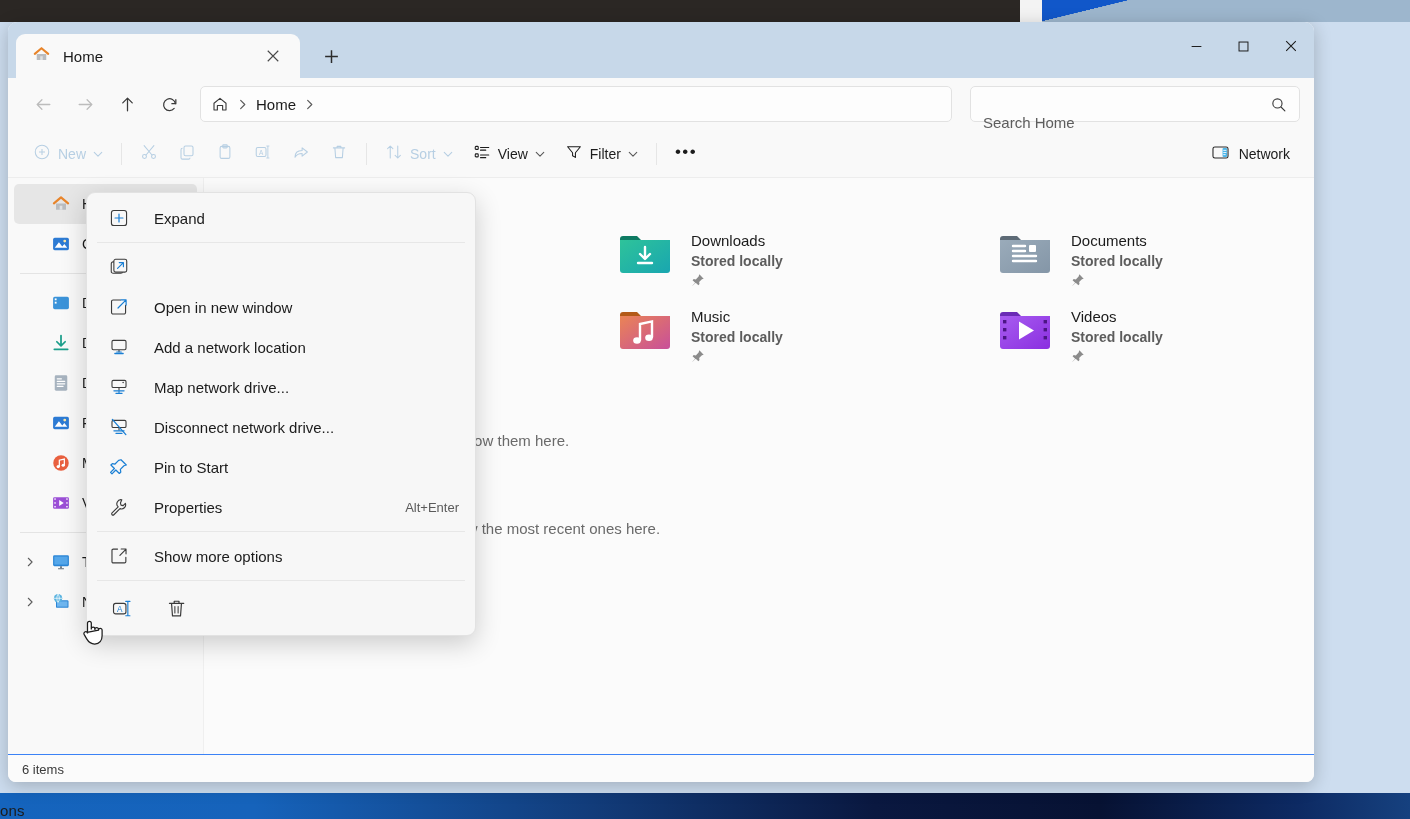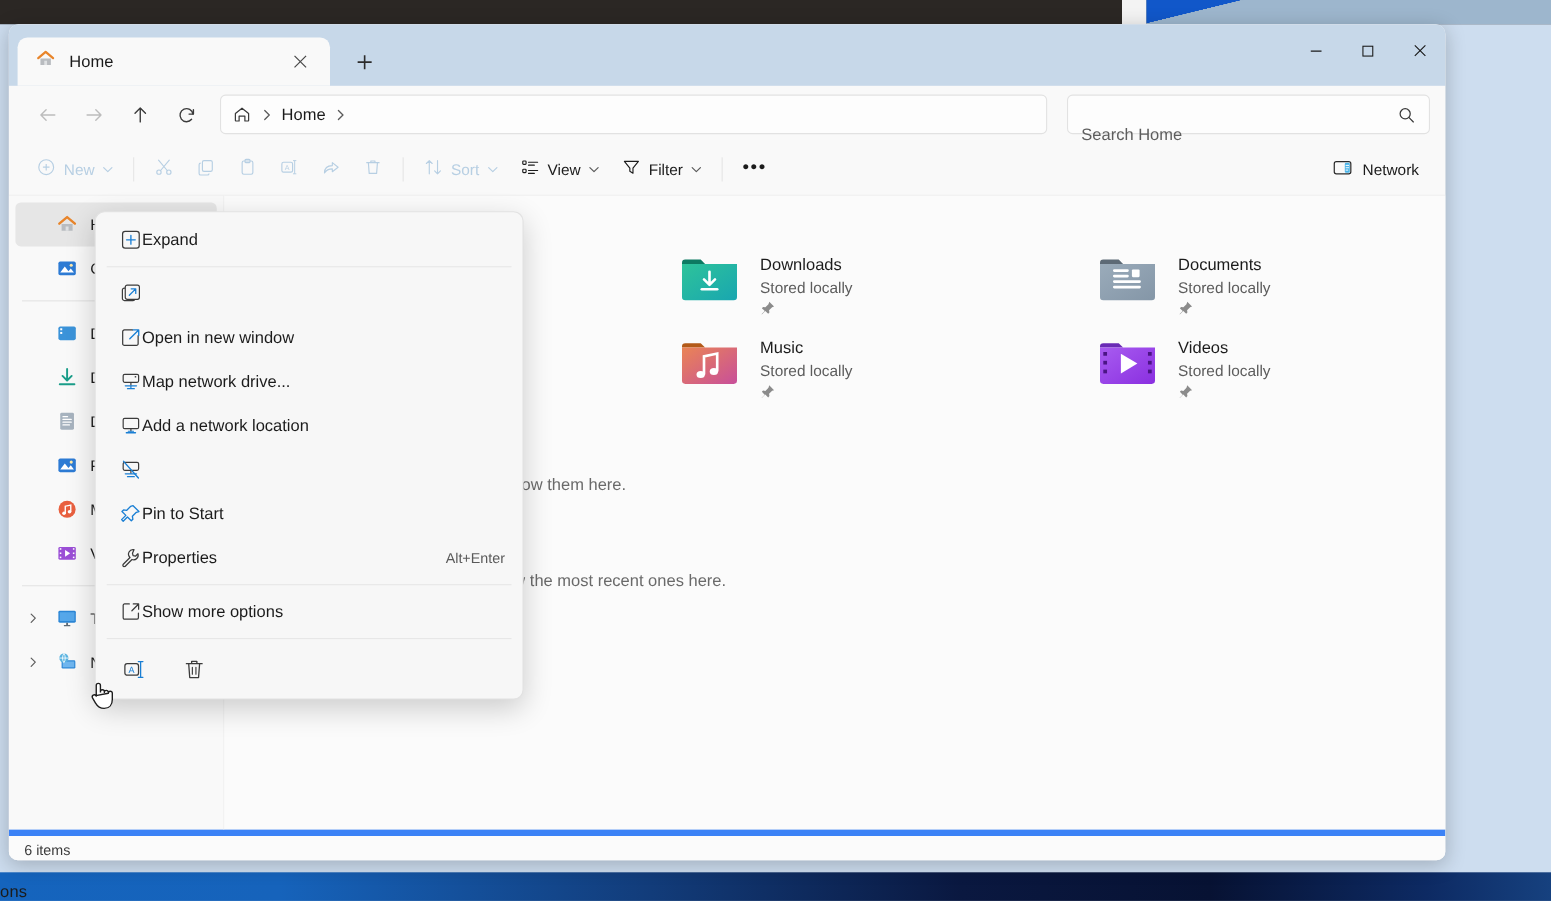--- a/index.html
+++ b/index.html
@@ -181,47 +181,47 @@
     row-gap: 0px;
   }
   .tile {
     display: flex; align-items: flex-start; gap: 19px;
     height: 76px; padding: 8px 6px 0 8px; border-radius: 5px;
   }
   .tile-ic { width: 54px; height: 44px; flex: 0 0 54px; display:flex; align-items:flex-start;}
   .tile-ic svg { width: 54px; height: 44px; }
   .tile-txt { padding-top: 0px; }
   .tile-name { font-size: 15px; color: #1b1b1b; line-height: 20px; }
-  .tile-sub { font-size: 14px; color: #5c5c5c; line-height: 20px; margin-top: 0px; }
+  .tile-sub { font-size: 14px; color: #5c5c5c; line-height: 20px; margin-top: 0px; font-weight: bold; }
   .tile-pin { margin-top: 2px; color: #8b8b8b; }
   .tile-pin svg { width: 14px; height: 14px; }
 
   .empty-note { font-size: 15px; color: #6a6a6a; }
   .sec-block { margin-top: 4px; }
 
   
   .statusbar {
-    height: 30px; background: #fbfbfb; border-top: 6px solid #3b82f6;
+    height: 30px; background: #fbfbfb; border-top: 1px solid #3b82f6;
     display: flex; align-items: center; padding-left: 14px;
     font-size: 13px; color: #3a3a3a;
   }
 
   
   #ctxmenu {
     position: absolute; left: 86px; top: 192px; width: 390px;
     background: #f7f7f7;
     border: 1px solid #e2e2e2;
     border-radius: 9px;
     box-shadow: 0 8px 26px rgba(0,0,0,.19);
     padding: 5px 4px 4px 4px;
     z-index: 50;
   }
   .mi {
     display: flex; align-items: center; height: 40px;
-    padding: 0 12px 0 18px; border-radius: 5px; gap: 0;
+    padding: 0 12px 0 18px; border-radius: 5px; gap: 25px;
     font-size: 15px; color: #1b1b1b;
   }
   .mi-ic { width: 20px; display: flex; align-items: center; justify-content: center; color: #2b2b2b; flex: 0 0 20px;}
   .mi-ic svg { width: 18px; height: 18px; }
   .mi-label { flex: 1; }
   .mi-accel { font-size: 13px; color: #5a5a5a; }
   .mi-div { height: 1px; background: #e7e7e7; margin: 4px 6px; }
   .mi-iconrow { display: flex; align-items: center; gap: 28px; height: 46px; padding-left: 18px; }
   .mi-iconbtn { width: 26px; height: 26px; display: flex; align-items: center; justify-content: center; color: #2b2b2b;}
   .mi-iconbtn svg { width: 21px; height: 21px; }
@@ -862,53 +862,54 @@
             <path d="M11.6 2.2H3.4A1.7 1.7 0 0 0 1.7 3.9v12.2a1.7 1.7 0 0 0 1.7 1.7h12.2a1.7 1.7 0 0 0 1.7-1.7V8" fill="none" stroke="#3b3b3b" stroke-width="1.25" stroke-linecap="round"></path>
             <path d="M8.9 11.1 17.6 2.4M12.2 2.1h5.7v5.7" fill="none" stroke="#1a7fd4" stroke-width="1.35" stroke-linecap="round" stroke-linejoin="round"></path>
           </svg>
       </span>
       <span class="mi-label">Open in new window</span>
     </div>
 
     <div class="mi">
       <span class="mi-ic">
         <svg viewBox="0 0 20 20">
+            <rect x="2.2" y="2.6" width="15.6" height="10.4" rx="1.5" fill="none" stroke="#3b3b3b" stroke-width="1.2"></rect>
+            <path d="M10 13.2v2.6" stroke="#3b3b3b" stroke-width="1.2"></path>
+            <path d="M5.4 17.2h9.2" stroke="#1a7fd4" stroke-width="1.45" stroke-linecap="round"></path>
+            <path d="M7.4 15.6h5.2" stroke="#1a7fd4" stroke-width="1.25" stroke-linecap="round"></path>
+          </svg>
+      </span>
+      <span class="mi-label">Add a network location</span>
+    </div>
+
+    <div class="mi">
+      <span class="mi-ic">
+        <svg viewBox="0 0 20 20">
             <rect x="2.2" y="2.6" width="15.6" height="8" rx="1.5" fill="none" stroke="#3b3b3b" stroke-width="1.2"></rect>
             <circle cx="14.6" cy="5" r=".85" fill="#3b3b3b"></circle>
             <path d="M10 10.8v3.2" stroke="#3b3b3b" stroke-width="1.2"></path>
             <path d="M4.4 14.2h11.2" stroke="#1a7fd4" stroke-width="1.45" stroke-linecap="round"></path>
             <path d="M6.6 17h6.8" stroke="#1a7fd4" stroke-width="1.35" stroke-linecap="round"></path>
             <path d="M10 14.3v2.6" stroke="#1a7fd4" stroke-width="1.2"></path>
           </svg>
       </span>
       <span class="mi-label">Map network drive...</span>
-    </div>
-
-    <div class="mi">
-      <span class="mi-ic">
-        <svg viewBox="0 0 20 20">
-            <rect x="2.2" y="2.6" width="15.6" height="10.4" rx="1.5" fill="none" stroke="#3b3b3b" stroke-width="1.2"></rect>
-            <path d="M10 13.2v2.6" stroke="#3b3b3b" stroke-width="1.2"></path>
-            <path d="M5.4 17.2h9.2" stroke="#1a7fd4" stroke-width="1.45" stroke-linecap="round"></path>
-            <path d="M7.4 15.6h5.2" stroke="#1a7fd4" stroke-width="1.25" stroke-linecap="round"></path>
-          </svg>
-      </span>
-      <span class="mi-label">Add a network location</span>
     </div>
 
     <div class="mi">
       <span class="mi-ic">
         <svg viewBox="0 0 20 20">
             <rect x="2.2" y="2.6" width="15.6" height="8" rx="1.5" fill="none" stroke="#3b3b3b" stroke-width="1.2"></rect>
             <path d="M10 10.8v3.2" stroke="#3b3b3b" stroke-width="1.2"></path>
             <path d="M4.4 14.2h11.2" stroke="#1a7fd4" stroke-width="1.45" stroke-linecap="round"></path>
             <path d="M6.6 17h6.8" stroke="#1a7fd4" stroke-width="1.35" stroke-linecap="round"></path>
             <path d="M2.6 1.6 17.6 18.4" stroke="#1a7fd4" stroke-width="1.45" stroke-linecap="round"></path>
           </svg>
       </span>
+      <span class="mi-label">Disconnect network drive...</span>
     </div>
 
 
     <div class="mi">
       <span class="mi-ic">
         <svg viewBox="0 0 20 20">
             <path d="M12.2 1.9 18.1 7.8l-2.6.8-4 4 .5 3-1.6 1.6-3.9-3.9-4.3 4.3-1.6-1.6 4.3-4.3-3.9-3.9L2.6 6.2l3 .5 4-4z" fill="none" stroke="#1a7fd4" stroke-width="1.35" stroke-linejoin="round"></path>
           </svg>
       </span>
       <span class="mi-label">Pin to Start</span>

